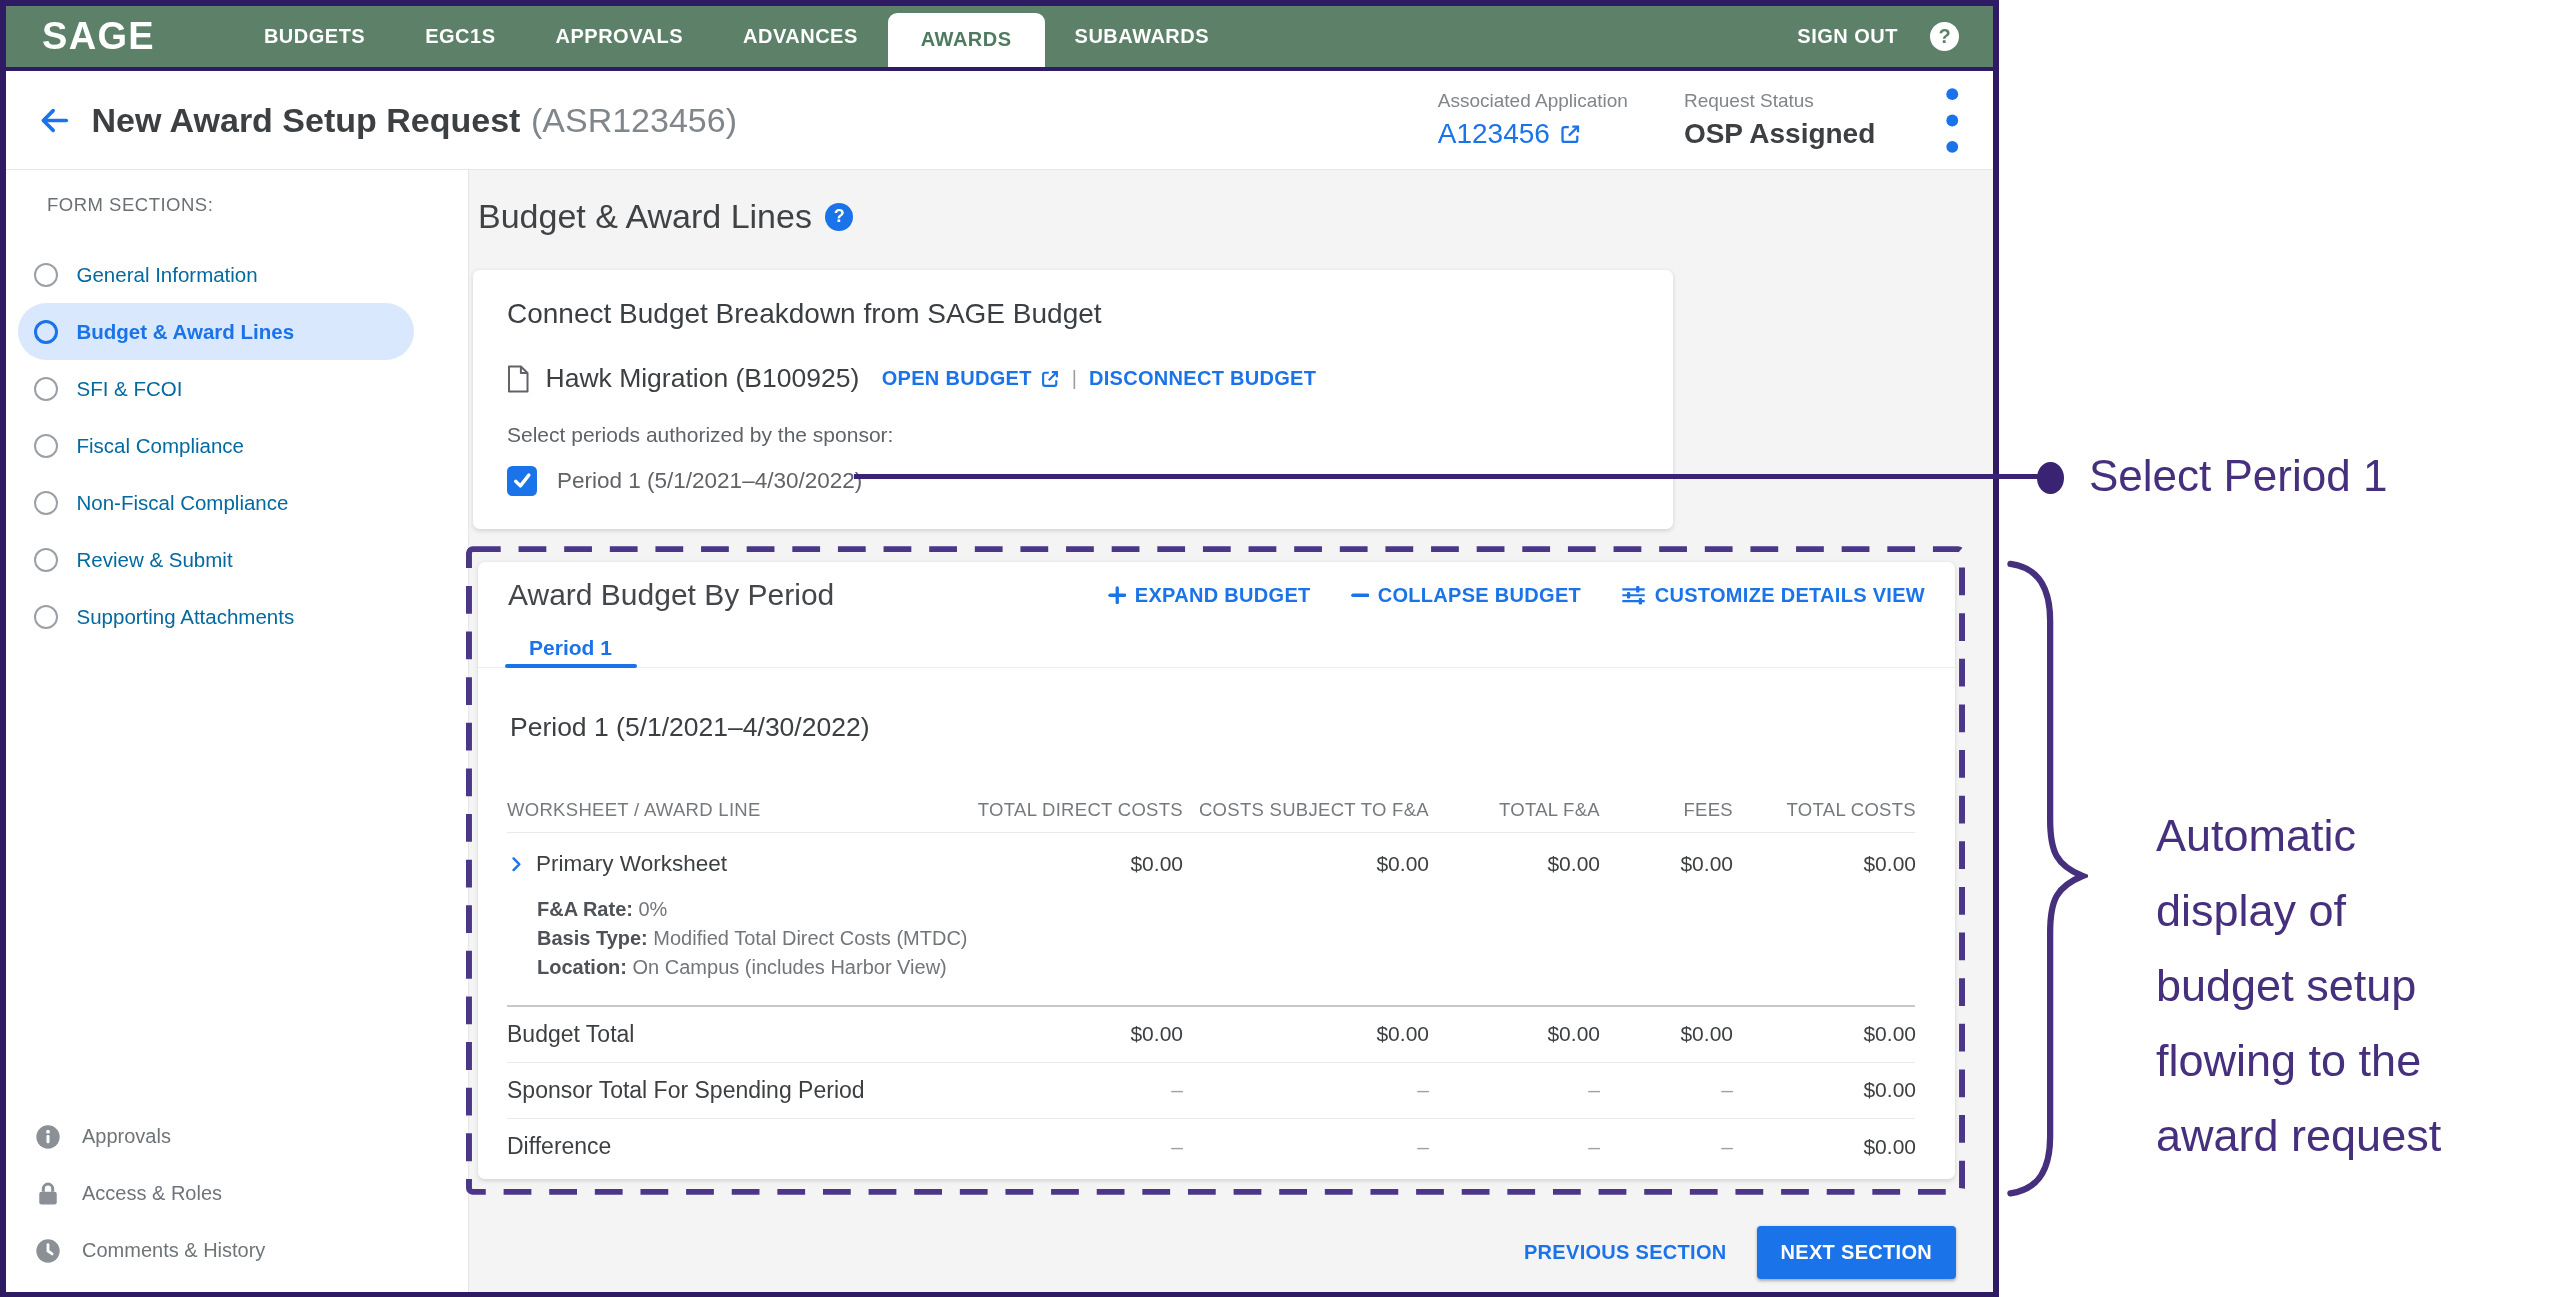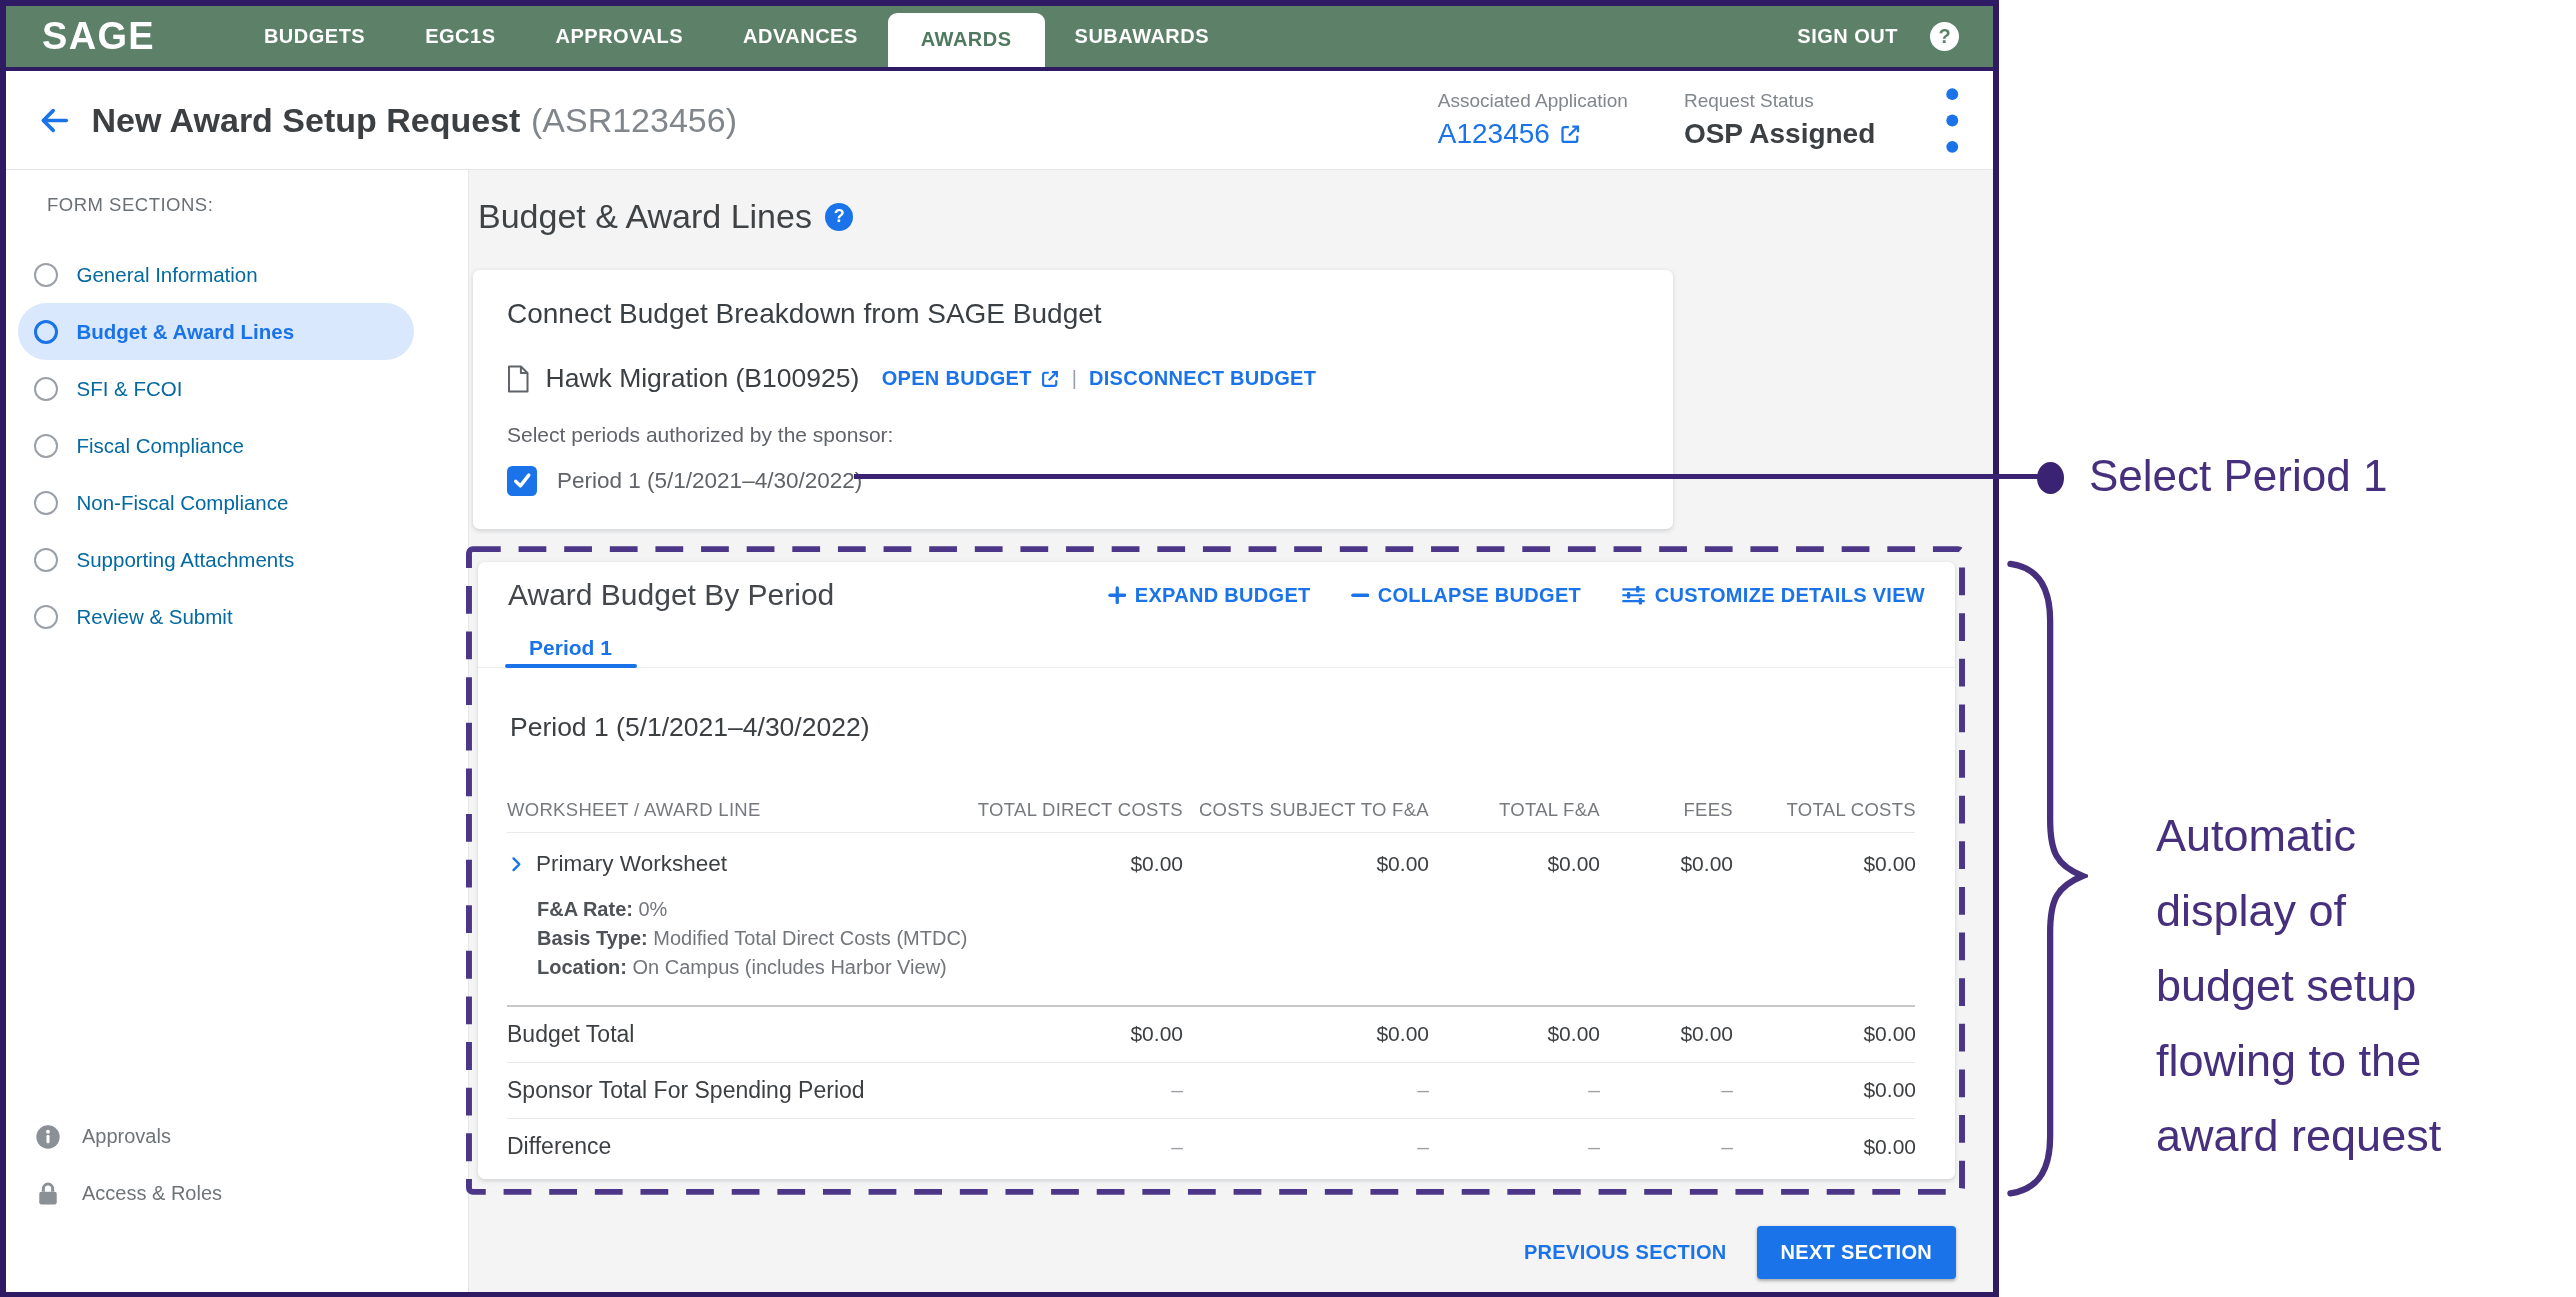--- a/index.html
+++ b/index.html
@@ -210,25 +210,25 @@
         <div class="side-item">
           <span class="circle"></span>
           <span class="s-label">Fiscal Compliance</span>
         </div>
         <div class="side-item">
           <span class="circle"></span>
           <span class="s-label">Non-Fiscal Compliance</span>
         </div>
         <div class="side-item">
           <span class="circle"></span>
+          <span class="s-label">Review &amp; Submit</span>
+        </div>
+        <div class="side-item">
+          <span class="circle"></span>
           <span class="s-label">Supporting Attachments</span>
-        </div>
-        <div class="side-item">
-          <span class="circle"></span>
-          <span class="s-label">Review &amp; Submit</span>
         </div>
       </aside>
       <div class="main-area"></div>
     </div>
   </div>
 
   <div class="sidebar-utility">
     <div class="util-item">
       <span>
         <svg width="28" height="28" viewBox="0 0 24 24">
@@ -240,20 +240,29 @@
       <span class="u-label">Approvals</span>
     </div>
     <div class="util-item">
       <span>
         <svg width="28" height="28" viewBox="0 0 24 24">
           <rect x="4.5" y="10" width="15" height="11" rx="2" fill="#8a9095"></rect>
           <path d="M8 10 V7.5 a4 4 0 0 1 8 0 V10" fill="none" stroke="#8a9095" stroke-width="2.6"></path>
         </svg>
       </span>
       <span class="u-label">Access &amp; Roles</span>
+    </div>
+    <div class="util-item">
+      <span>
+        <svg width="28" height="28" viewBox="0 0 24 24">
+          <circle cx="12" cy="12" r="10" fill="#8a9095"></circle>
+          <path d="M12 6.5 V12 L15.5 14.5" fill="none" stroke="#fff" stroke-width="2.4" stroke-linecap="round"></path>
+        </svg>
+      </span>
+      <span class="u-label">Comments &amp; History</span>
     </div>
   </div>
 
   <div class="page-title-row">
     <span class="page-title">Budget &amp; Award Lines</span>
     <span class="help-badge-page">?</span>
   </div>
 
   <section class="card connect-card">
     <h3 class="connect-title">Connect Budget Breakdown from SAGE Budget</h3>

